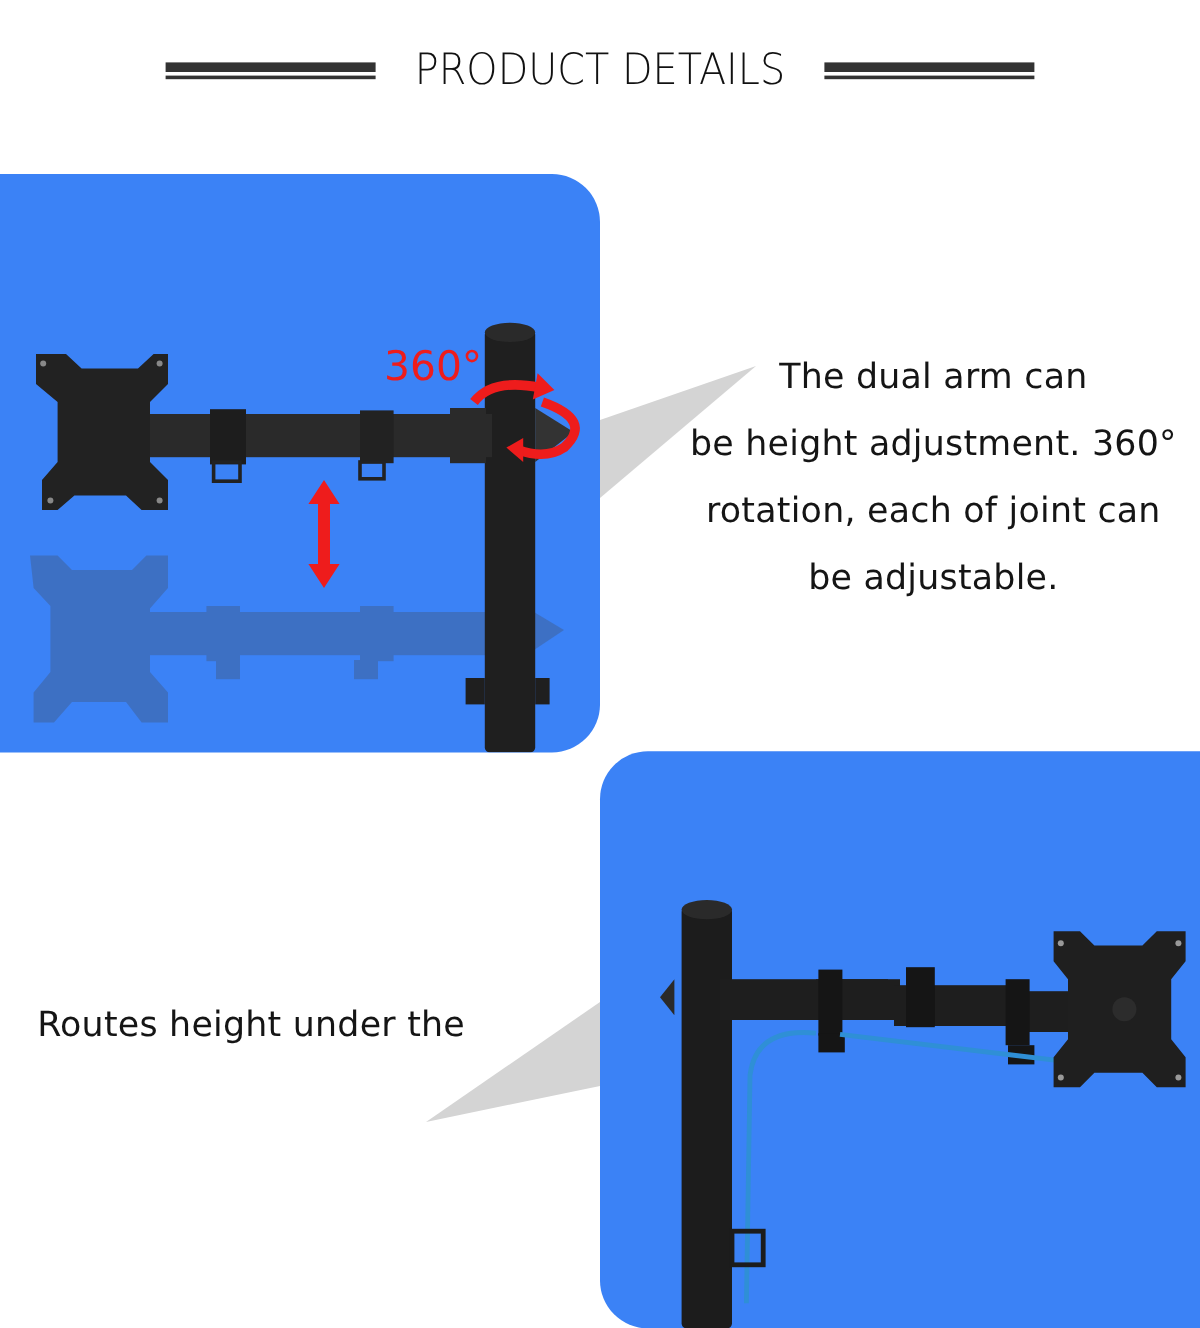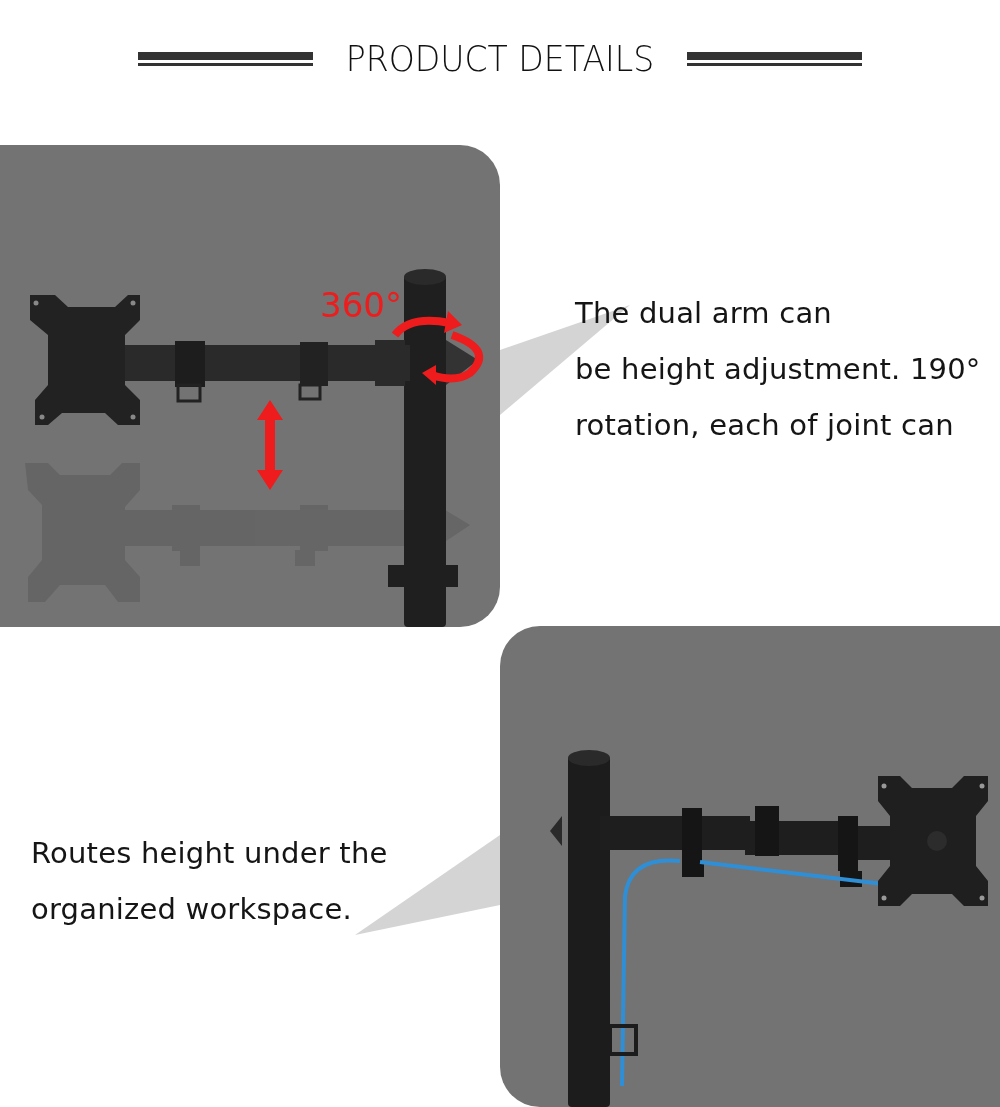--- a/index.html
+++ b/index.html
@@ -8,28 +8,28 @@
   .header { position:absolute; left:0; top:0; width:818px; height:120px; }
   .header .bars { position:absolute; width:175px; top:52px; }
   .header .bars .thick { height:8px; background:#333; }
   .header .bars .thin  { height:3px; background:#333; margin-top:3px; }
   .header .bars.left  { left:138px; }
   .header .bars.right { left:687px; }
   .header .title { position:absolute; left:318px; top:38px; width:364px; text-align:center;
                    font-family:"DejaVu Sans", sans-serif; font-size:36px; font-weight:300;
                    letter-spacing:0px; color:#111; transform:scaleX(0.92); transform-origin:center; }
 
-  .panel { position:absolute; background:#737373; border-radius:40px; overflow:hidden; }
+  .panel { position:absolute; background:#3b82f6; border-radius:40px; overflow:hidden; }
   .panel1 { left:0; top:145px; width:500px; height:482px; border-top-left-radius:0; border-bottom-left-radius:0; }
   .panel2 { left:500px; top:626px; width:500px; height:481px; border-top-right-radius:0; border-bottom-right-radius:0; }
 
   .callout { position:absolute; }
   .text { position:absolute; font-size:29px; line-height:56px; color:#151515;
           font-family:"DejaVu Sans", sans-serif; letter-spacing:0.2px; }
-  .text1 { left:575px; top:285px; }
+  .text1 { left:575px; top:285px;text-align:center; }
   .text2 { left:31px; top:825px; }
   .text span { display:block; white-space:nowrap; }
   svg { display:block; }
 </style>
 </head>
 <body>
 
 <div class="header">
   <div class="bars left">
       <div class="thick"></div>
@@ -87,22 +87,23 @@
     <text x="320" y="172" font-family="DejaVu Sans, sans-serif" font-size="34" fill="#ee1c1c">360°</text>
   </svg>
 </div>
 
 <svg class="callout" style="left:490px;top:300px" width="140" height="130">
   <path d="M10 50 L140 5 L10 115 Z" fill="#d4d4d4"></path>
 </svg>
 
 <div class="text text1">
   <span>The dual arm can</span>
-  <span>be height adjustment. 190°</span>
+  <span>be height adjustment. 360°</span>
   <span>rotation, each of joint can</span>
+  <span>be adjustable.</span>
 </div>
 
 <div class="panel panel2">
   <svg width="500" height="481" viewBox="0 0 500 481">
 
     <rect x="68" y="130" width="42" height="351" rx="4" fill="#1c1c1c"></rect>
     <ellipse cx="89" cy="132" rx="21" ry="8" fill="#2a2a2a"></ellipse>
     <path d="M62 190 L50 205 L62 220 Z" fill="#2a2a2a"></path>
 
     <rect x="100" y="190" width="140" height="34" fill="#1e1e1e"></rect>
@@ -127,14 +128,13 @@
     <circle cx="437" cy="215" r="10" fill="#2c2c2c"></circle>
   </svg>
 </div>
 
 <svg class="callout" style="left:345px;top:810px" width="165" height="140">
   <path d="M155 25 L10 125 L155 95 Z" fill="#d4d4d4"></path>
 </svg>
 
 <div class="text text2">
   <span>Routes height under the</span>
-  <span>organized workspace.</span>
 </div>
 
 </body></html>

